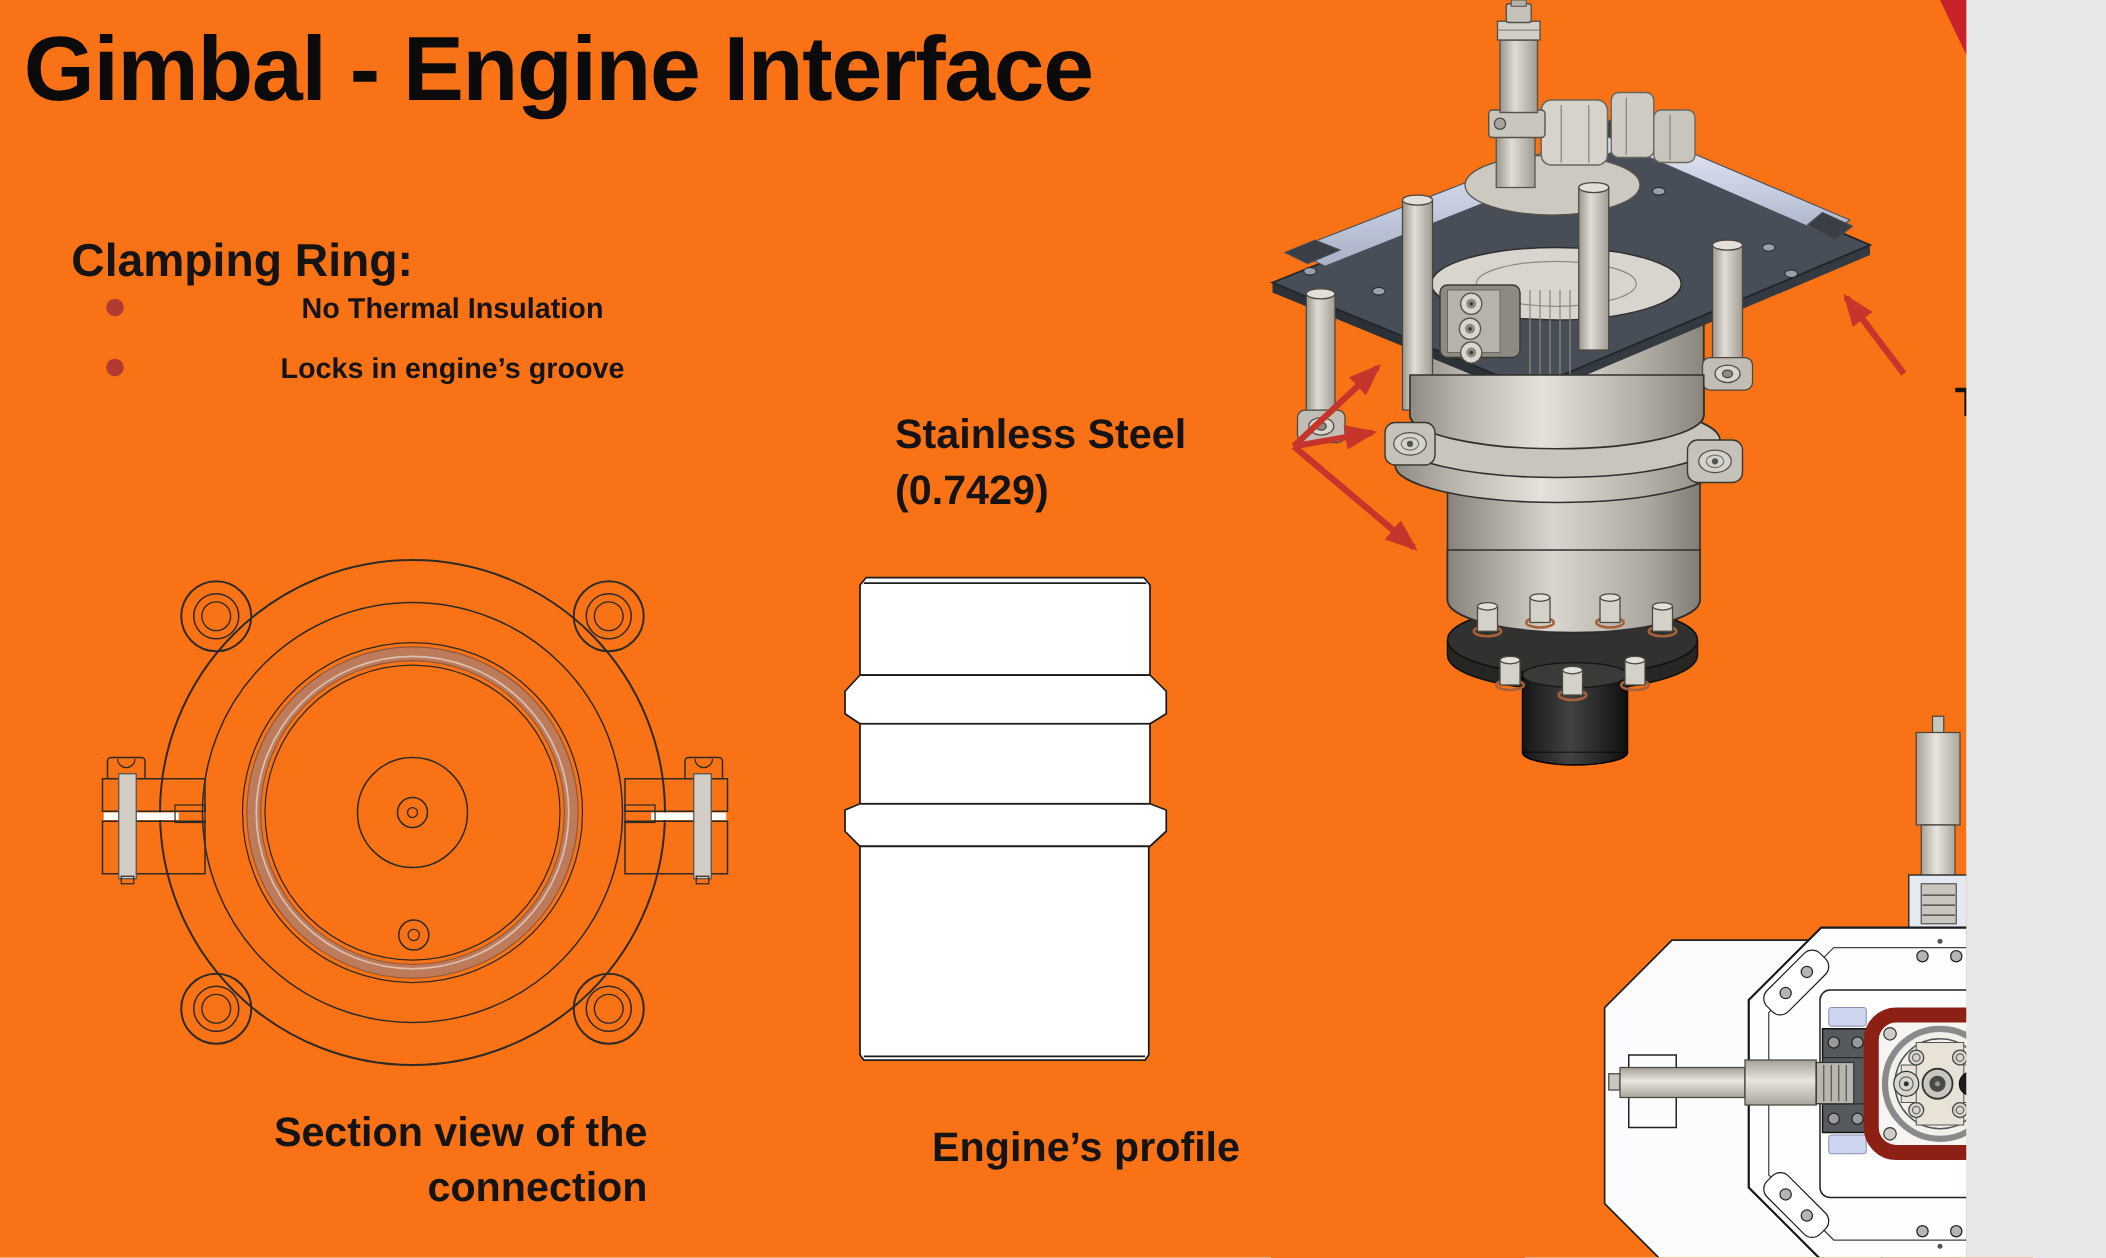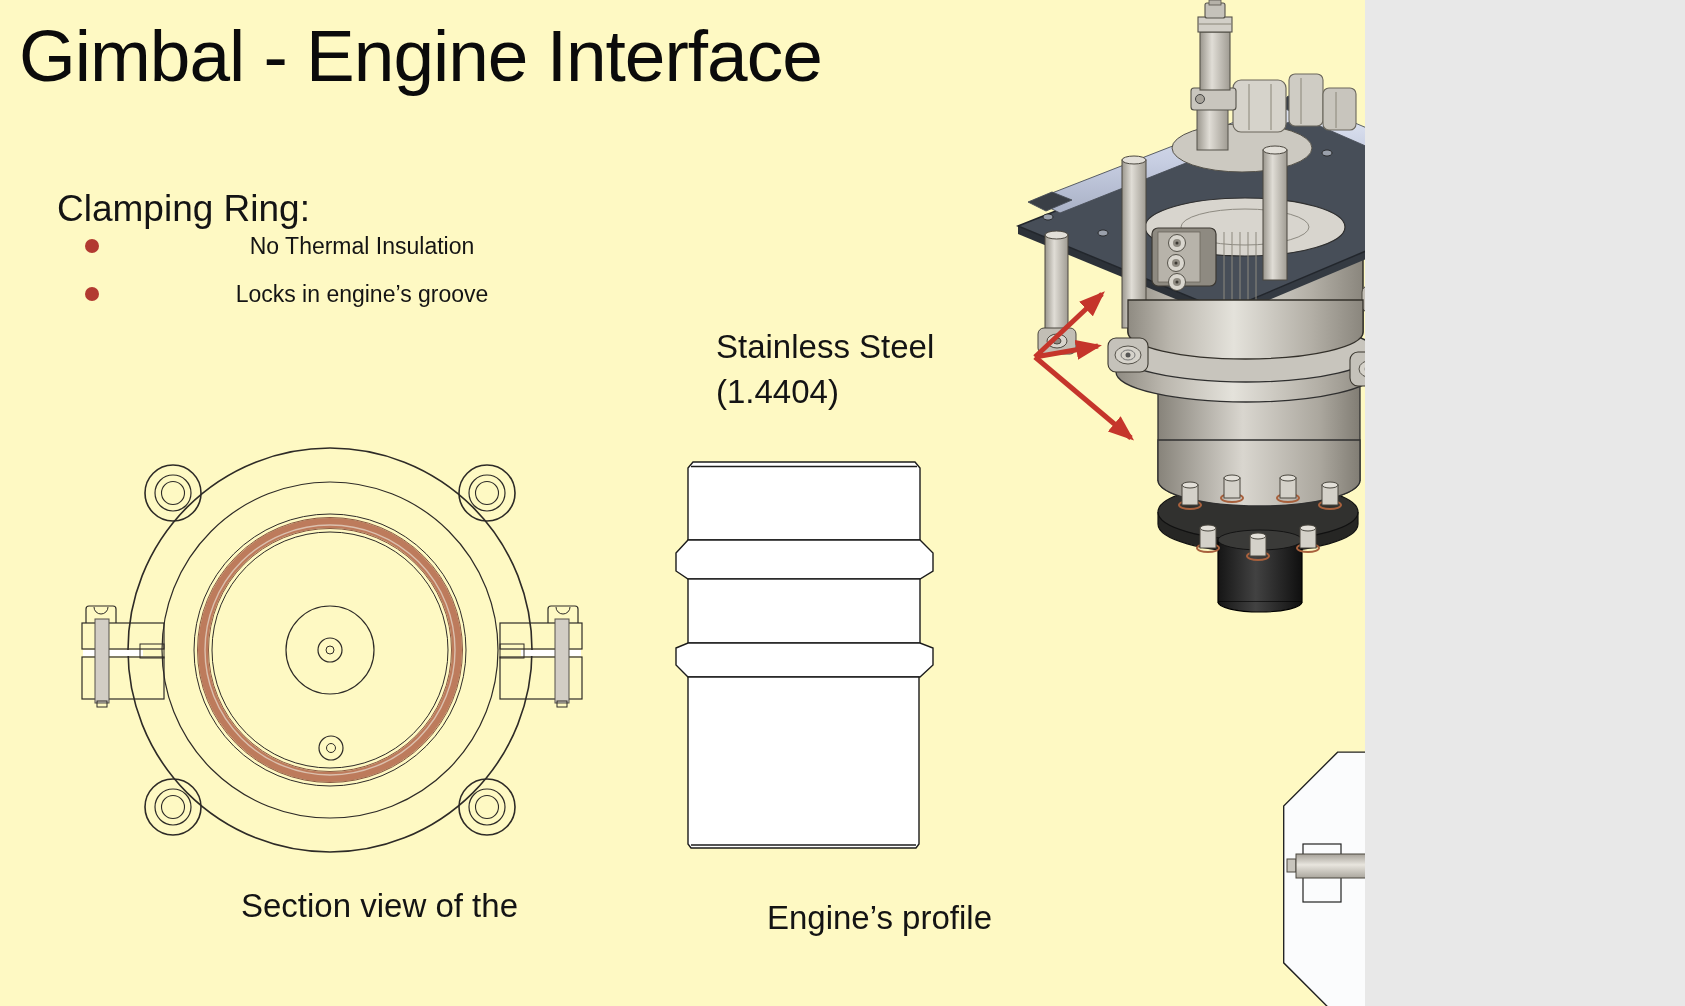--- a/index.html
+++ b/index.html
@@ -1,17 +1,17 @@
 <!DOCTYPE html>
 <html><head>
 <meta charset="utf-8">
 <style>
   html,body{margin:0;padding:0;background:#e8e8e8;}
-  #slide{position:relative;width:1365px;height:1006px;background:#fef9c3;overflow:hidden;
-         font-family:"Liberation Sans","DejaVu Sans",sans-serif;color:#111;}
+  #slide{position:relative;width:1573px;height:1006px;background:#f97316;overflow:hidden;
+         font-family:"Liberation Sans","DejaVu Sans",sans-serif;color:#111;font-weight:bold;}
   .abs{position:absolute;}
   #title{left:19px;top:14px;font-size:73px;letter-spacing:-1px;color:#0b0b0b;white-space:nowrap;}
   #clamp-heading{left:57px;top:166px;font-size:37px;color:#141414;margin-top:22px;}
   #bullet-list{left:85px;top:224px;list-style:none;margin:0;padding:0;}
   #bullet-list li{display:flex;margin:0 0 4px 0;}
   #bullet-list .dot{flex:0 0 14px;width:14px;height:14px;border-radius:50%;background:#b23a31;margin:15px 47px 0 0;}
   #bullet-list .btext{font-size:23px;line-height:44px;width:432px;color:#141414;text-align:center;}
   .label{font-size:33px;line-height:45px;color:#141414;}
   #stainless-label{left:716px;top:324px;width:300px;text-align:left;}
   #alu-label{left:1488px;top:299px;width:190px;text-align:center;}
@@ -35,28 +35,29 @@
       <span class="btext">No Thermal Insulation</span>
     </li>
     <li>
       <span class="dot"></span>
       <span class="btext">Locks in engine’s groove</span>
     </li>
   </ul>
 
   <div id="stainless-label" class="abs label">
     <div>Stainless Steel</div>
-    <div>(1.4404)</div>
+    <div>(0.7429)</div>
   </div>
   <div id="alu-label" class="abs label">
     <div>T6</div>
   </div>
 
   <div id="section-caption" class="abs caption">
     <div>Section view of the</div>
+    <div>connection</div>
   </div>
   <div id="engine-caption" class="abs caption">Engine’s profile</div>
 
   <svg class="abs" style="left:1540px;top:0px;" width="145" height="300" viewBox="0 0 145 300">
     <polygon points="12,0 72,0 145,152 145,277" fill="#c8232b"></polygon>
   </svg>
 
   <svg class="abs" style="left:70px;top:414px;" width="524" height="444" viewBox="0 0 524 444">
     <g>
       <circle cx="103" cy="79" r="28" fill="#b5b1a9" class="ln" stroke-width="1.6"></circle>

